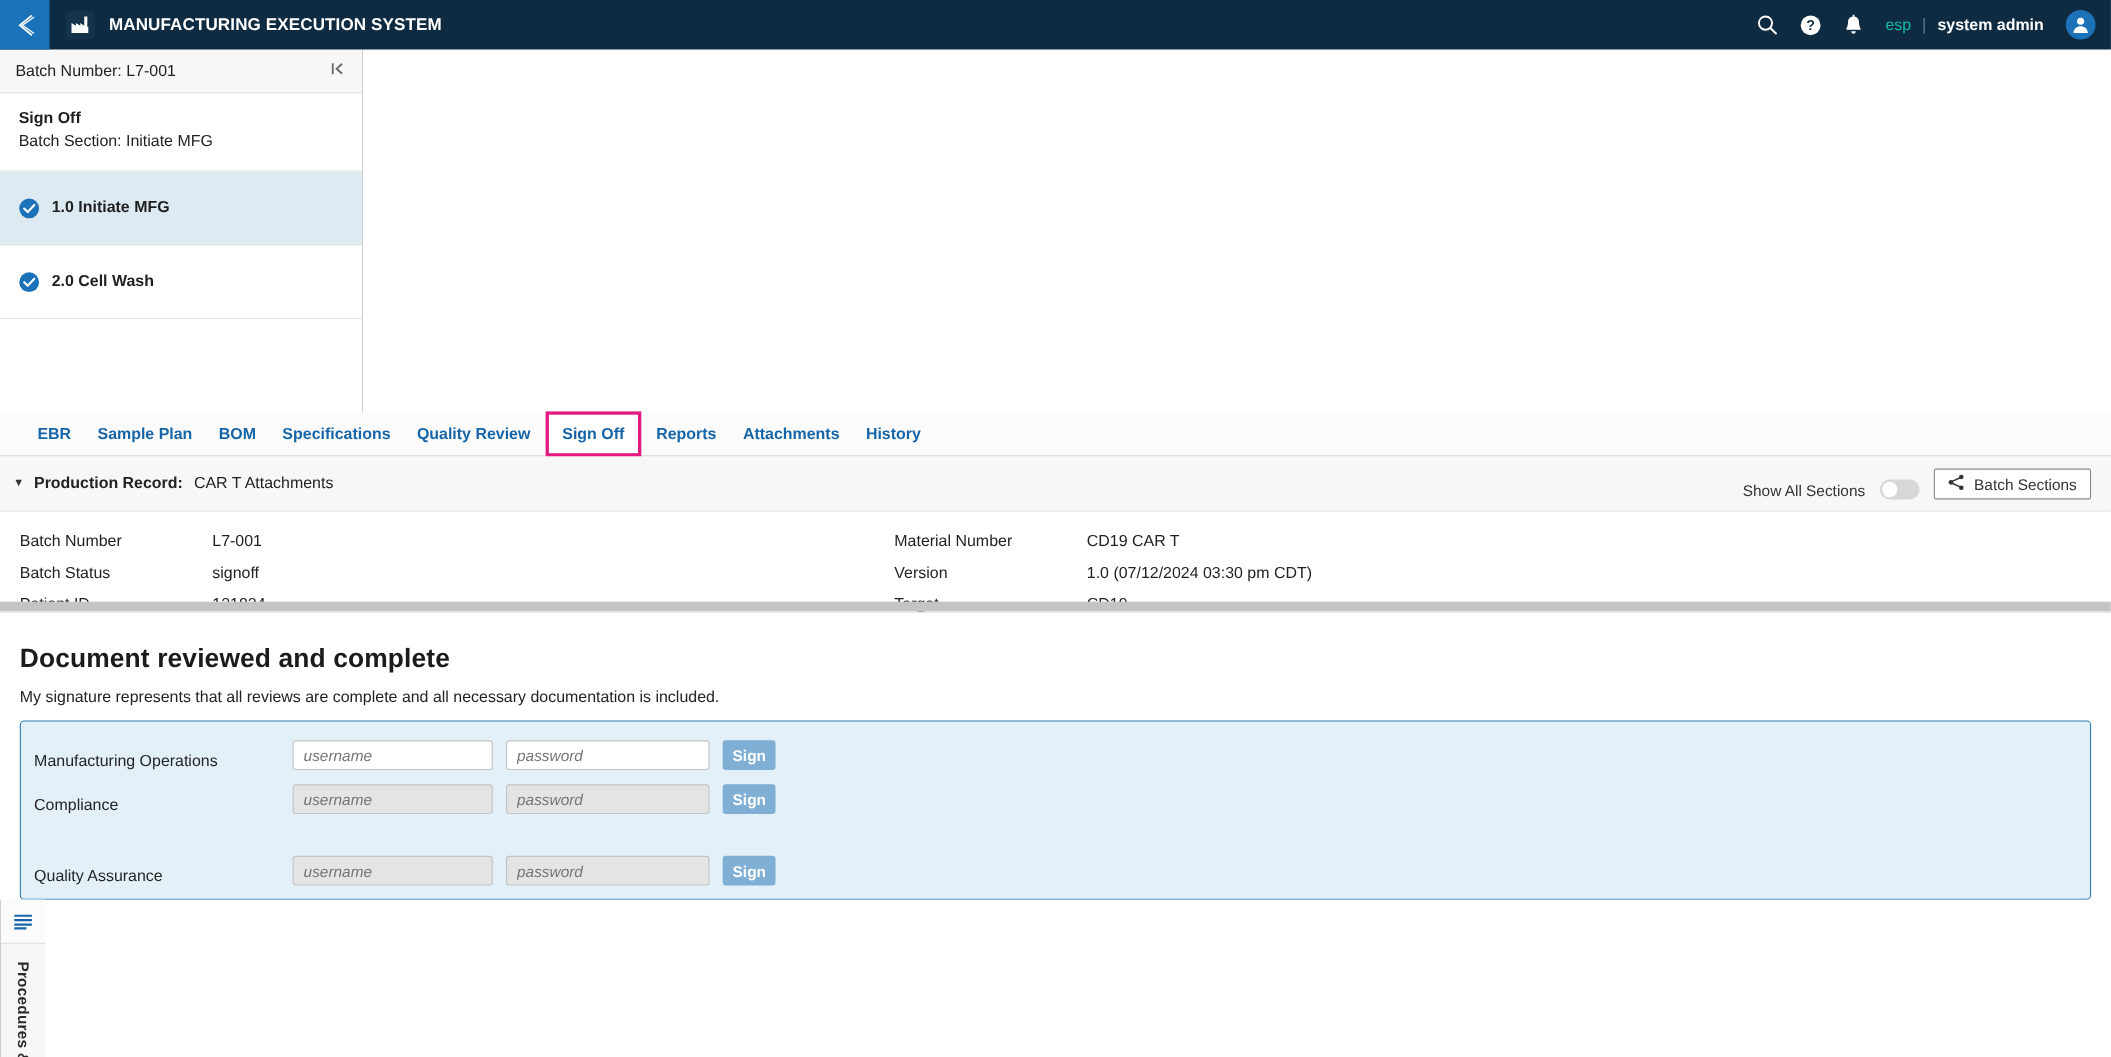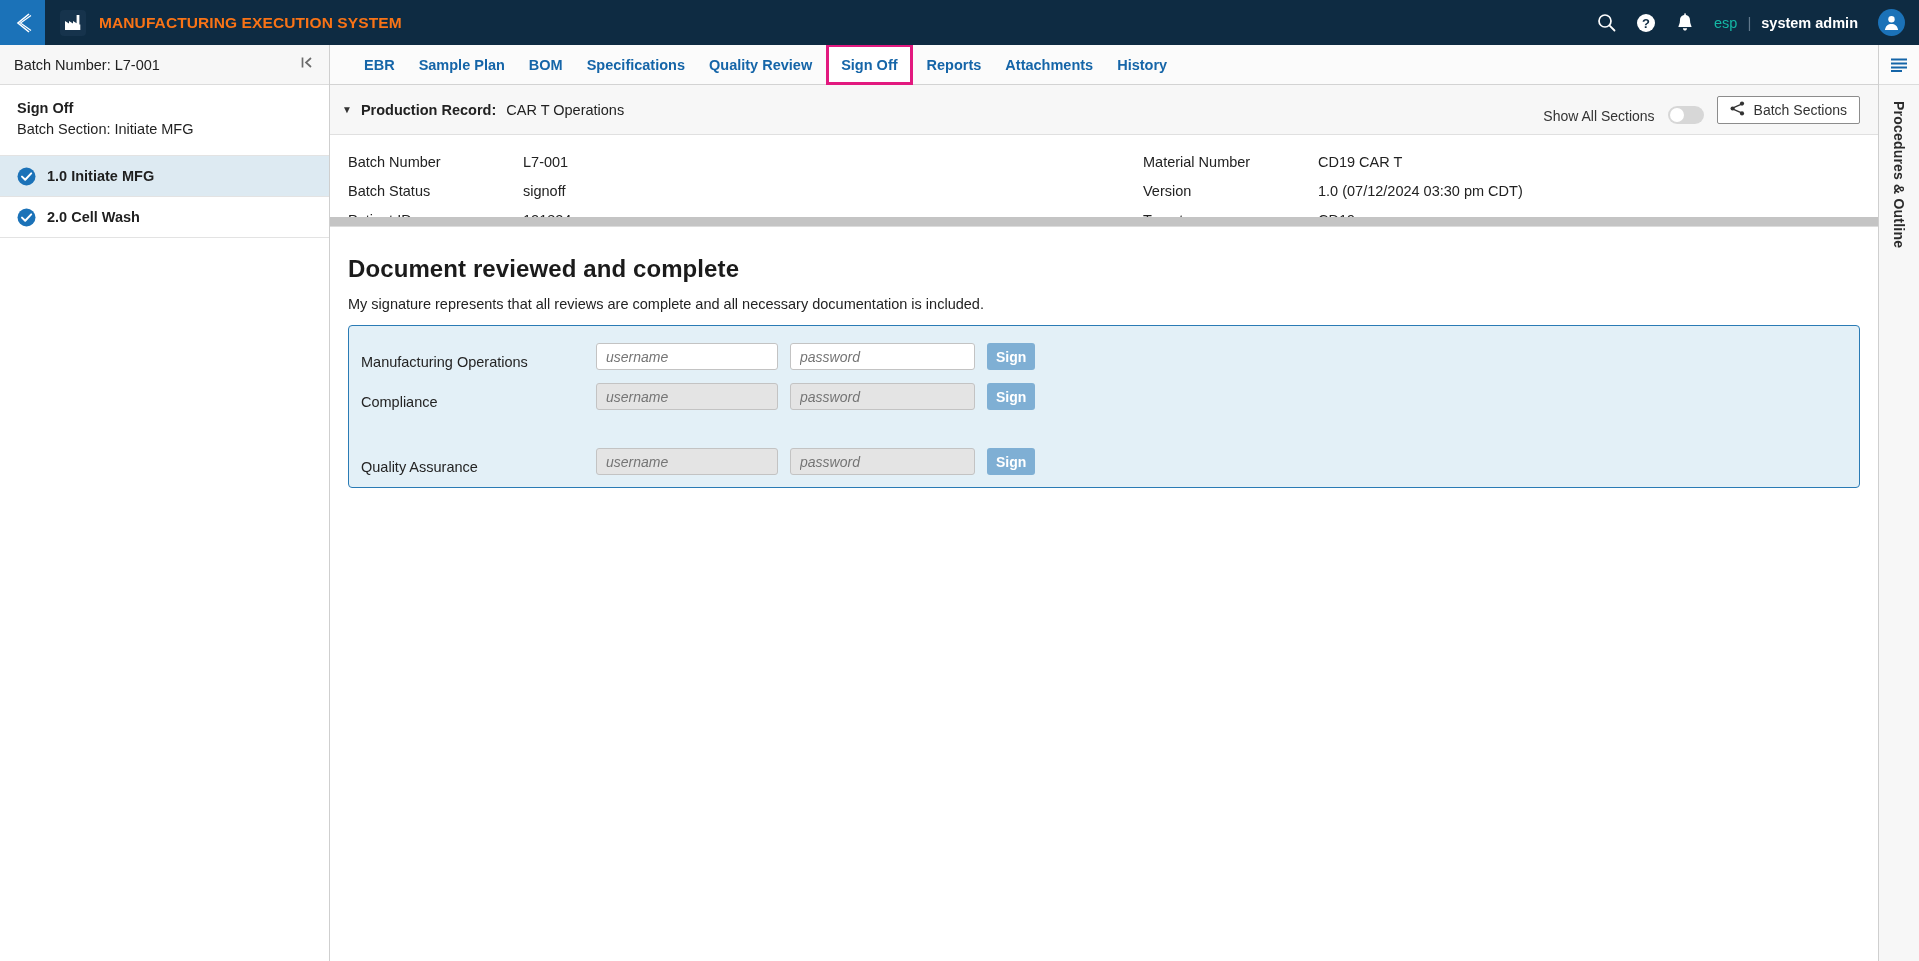--- a/index.html
+++ b/index.html
@@ -19,57 +19,57 @@
     display: flex; align-items: center; justify-content: center;
     flex: 0 0 45px; cursor: pointer;
   }
   .back-sq svg { display:block; }
   .logo-wrap { margin-left: 15px; display:flex; align-items:center; }
   .logo-sq {
     width: 26px; height: 26px; background: #16334c;
     border-radius: 4px; display:flex; align-items:center; justify-content:center;
   }
   .app-title {
-    color: #f97316; font-size: 15.5px; font-weight: 700;
+    color: #ffffff; font-size: 15.5px; font-weight: 700;
     letter-spacing: .1px; margin-left: 13px; white-space: nowrap;
   }
   .topbar-right {
     margin-left: auto; display: flex; align-items: center;
     gap: 20px; padding-right: 14px; color: #fff;
   }
   .ticon { cursor:pointer; display:flex; align-items:center; }
   .esp { color:#14b8a6; font-size:14.5px; }
   .divider-v { color:#61788c; font-size:15px; margin:0 -10px; }
   .uname { color:#fff; font-size:14.5px; font-weight:700; }
   .avatar {
     width:27px; height:27px; border-radius:50%; background:#1B72B8;
     display:flex; align-items:center; justify-content:center; cursor:pointer;
   }
 
   
-  .body-row { display:flex; height: 916px; }
+  .body-row { display:flex; height: 916px; flex-direction: column; }
 
   
   .sidebar {
     width: 330px; flex: 0 0 330px; background:#fff;
     border-right: 1px solid #cfcfcf; display:flex; flex-direction:column;
   }
   .sb-head {
     height: 40px; background:#f7f7f7; border-bottom:1px solid #dcdcdc;
     display:flex; align-items:center; padding: 0 14px 0 14px;
   }
   .sb-head-title { font-size:14.5px; color:#222; font-weight:400; }
   .sb-collapse { margin-left:auto; color:#6b6b6b; font-size:16px; cursor:pointer; letter-spacing:-1px; }
   .sb-sec {
     padding: 13px 17px 15px 17px; border-bottom: 1px solid #e3e3e3; background:#fff;
   }
   .sb-sec-t1 { font-size:14.5px; font-weight:700; color:#1f1f1f; line-height:1.45; }
   .sb-sec-t2 { font-size:14.5px; font-weight:400; color:#1f1f1f; line-height:1.45; }
   .sb-item {
-    height: 41px; display:flex; align-items:center; gap:11px;
+    height: 67px; display:flex; align-items:center; gap:11px;
     padding: 0 17px; border-bottom:1px solid #e3e3e3; cursor:pointer;
     font-size:14.5px; font-weight:700; color:#1f1f1f;
   }
   .sb-item.active { background:#ddeaf2; }
   .chk { width:19px; height:19px; flex:0 0 19px; }
 
   
   .content { flex: 1 1 auto; display:flex; flex-direction:column; min-width:0; background:#fff; }
 
   .navbar {
@@ -264,21 +264,21 @@
       <div class="navtab">Quality Review</div>
       <div class="navtab sel">Sign Off</div>
       <div class="navtab">Reports</div>
       <div class="navtab">Attachments</div>
       <div class="navtab">History</div>
     </div>
 
     <div class="prodbar">
       <span class="caret">▼</span>
       <span class="pr-label">Production Record:</span>
-      <span class="pr-val">CAR T Operations</span>
+      <span class="pr-val">CAR T Attachments</span>
 
       <div class="prod-right">
         <span class="sas-label">Show All Sections</span>
         <span class="toggle">
             <span class="knob"></span>
           </span>
         <button class="bsec-btn">
           <span>
             <svg width="15" height="15" viewBox="0 0 15 15">
                 <circle cx="12" cy="2.6" r="2.1" fill="#333"></circle>

